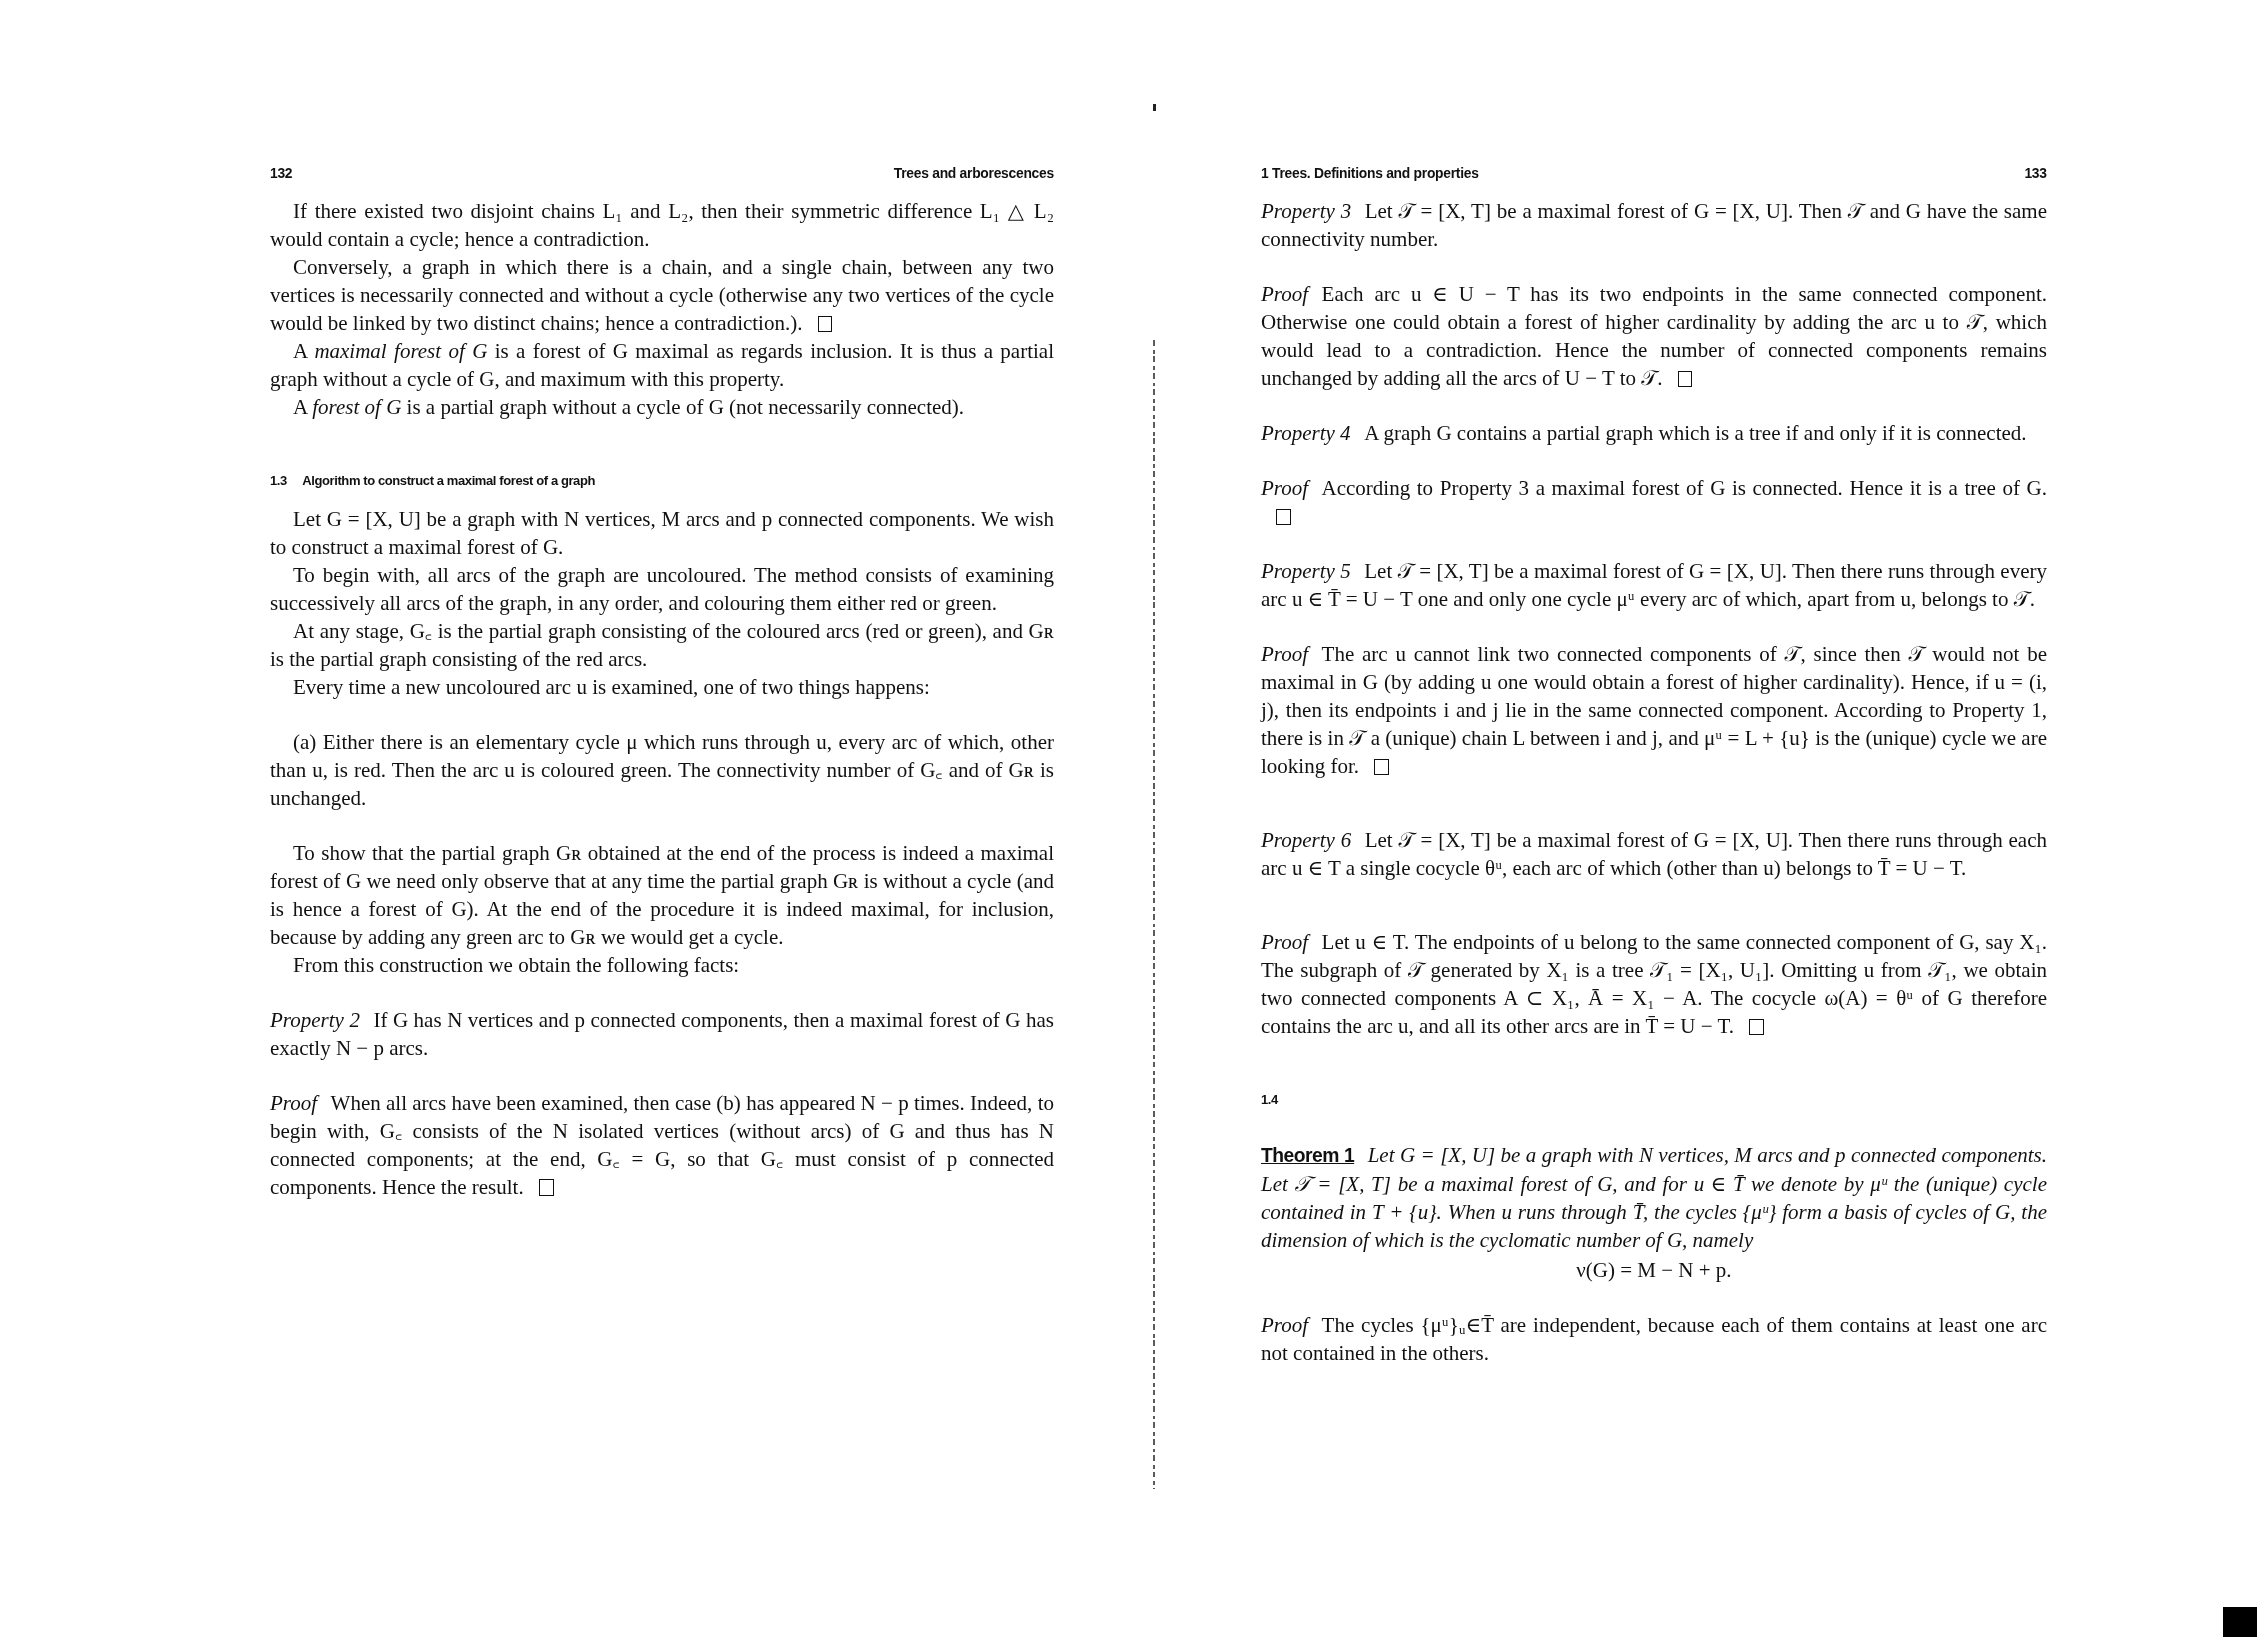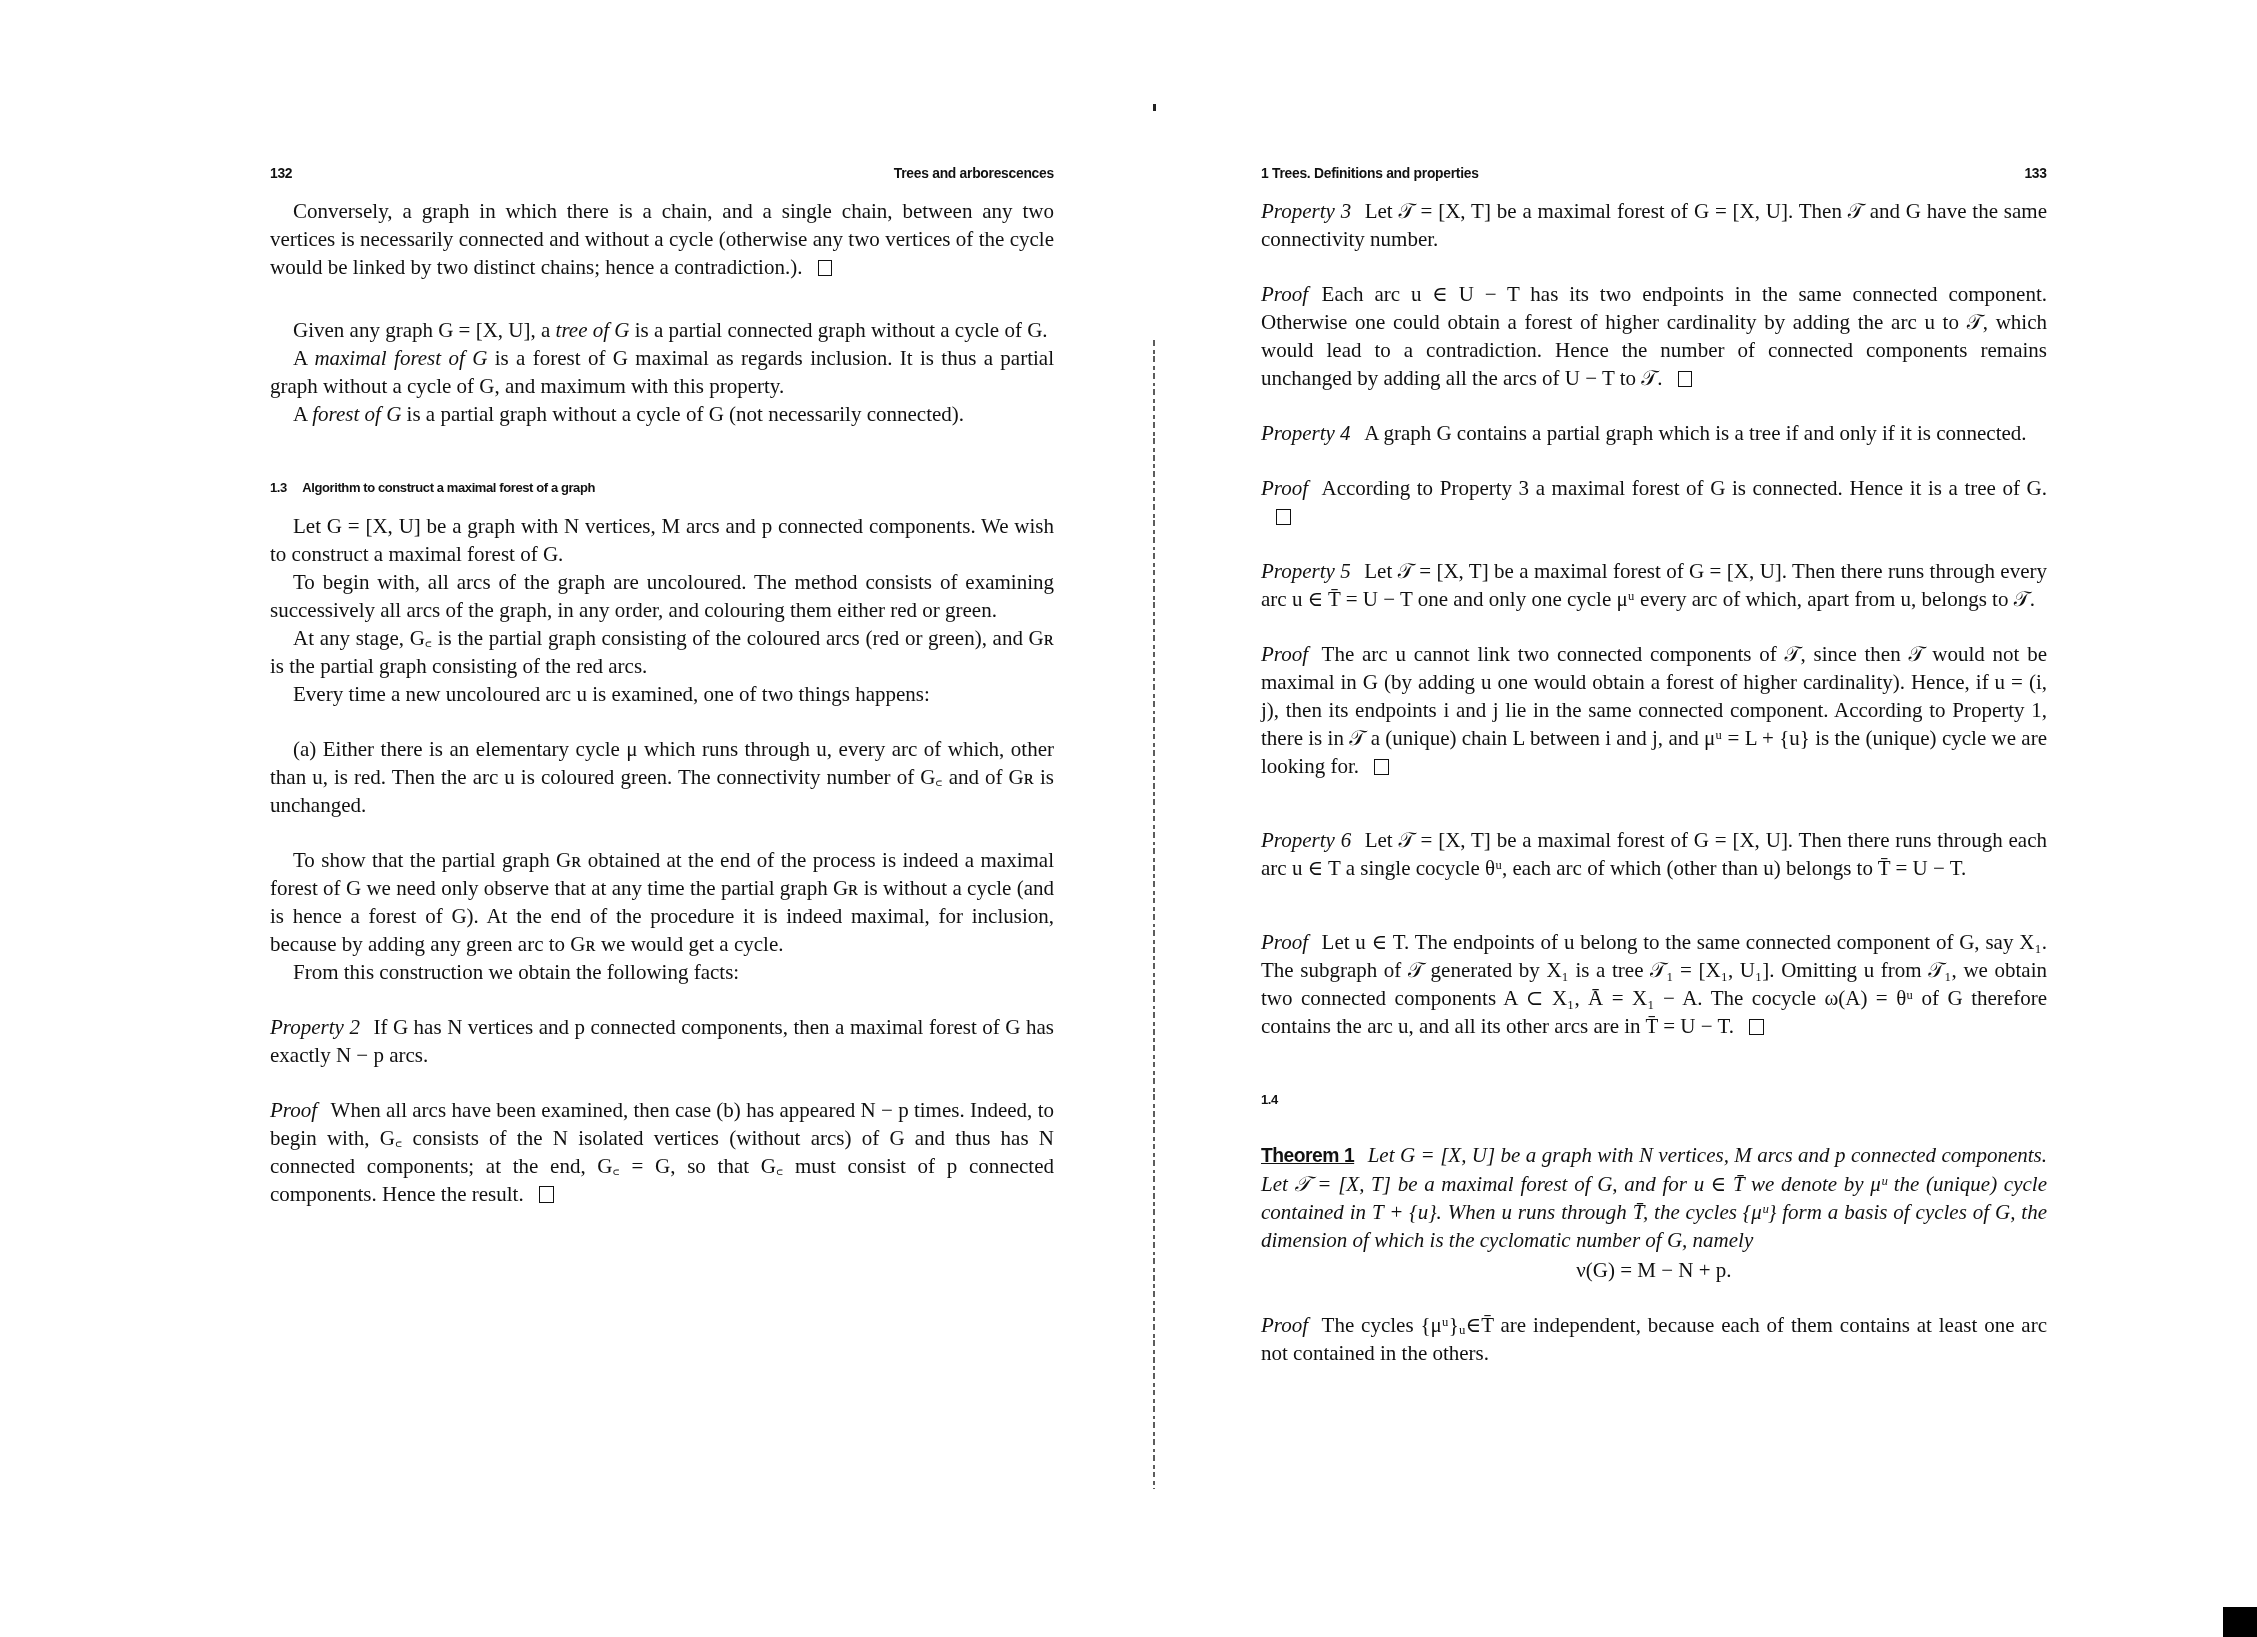--- a/index.html
+++ b/index.html
@@ -43,22 +43,22 @@
 </style>
 </head>
 <body>
 
 <div class="page page-left">
   <div class="running-head">
     <span class="pn">132</span>
     <span class="ttl">Trees and arborescences</span>
   </div>
   <div class="flow">
+    <p class="ind"><span>If there existed two disjoint chains L₁ and L₂, then their symmetric difference L₁ △ L₂ would contain a cycle; hence a contradiction.</span></p>
     <p class="ind"><span>Conversely, a graph in which there is a chain, and a single chain, between any two vertices is necessarily connected and without a cycle (otherwise any two vertices of the cycle would be linked by two distinct chains; hence a contradiction.).</span><span class="qed"></span></p>
-    <p class="ind gap2"><span>Given any graph G = [X, U], a </span><em>tree of G</em><span> is a partial connected graph without a cycle of G.</span></p>
     <p class="ind"><span>A </span><em>maximal forest of G</em><span> is a forest of G maximal as regards inclusion. It is thus a partial graph without a cycle of G, and maximum with this property.</span></p>
     <p class="ind"><span>A </span><em>forest of G</em><span> is a partial graph without a cycle of G (not necessarily connected).</span></p>
 
     <p class="sec-head gap3"><span class="num">1.3</span><span>Algorithm to construct a maximal forest of a graph</span></p>
 
     <p class="ind" style="margin-top:9.7px">Let G = [X, U] be a graph with N vertices, M arcs and p connected components. We wish to construct a maximal forest of G.</p>
     <p class="ind">To begin with, all arcs of the graph are uncoloured. The method consists of examining successively all arcs of the graph, in any order, and colouring them either red or green.</p>
     <p class="ind">At any stage, G꜀ is the partial graph consisting of the coloured arcs (red or green), and Gʀ is the partial graph consisting of the red arcs.</p>
     <p class="ind">Every time a new uncoloured arc u is examined, one of two things happens:</p>
 

